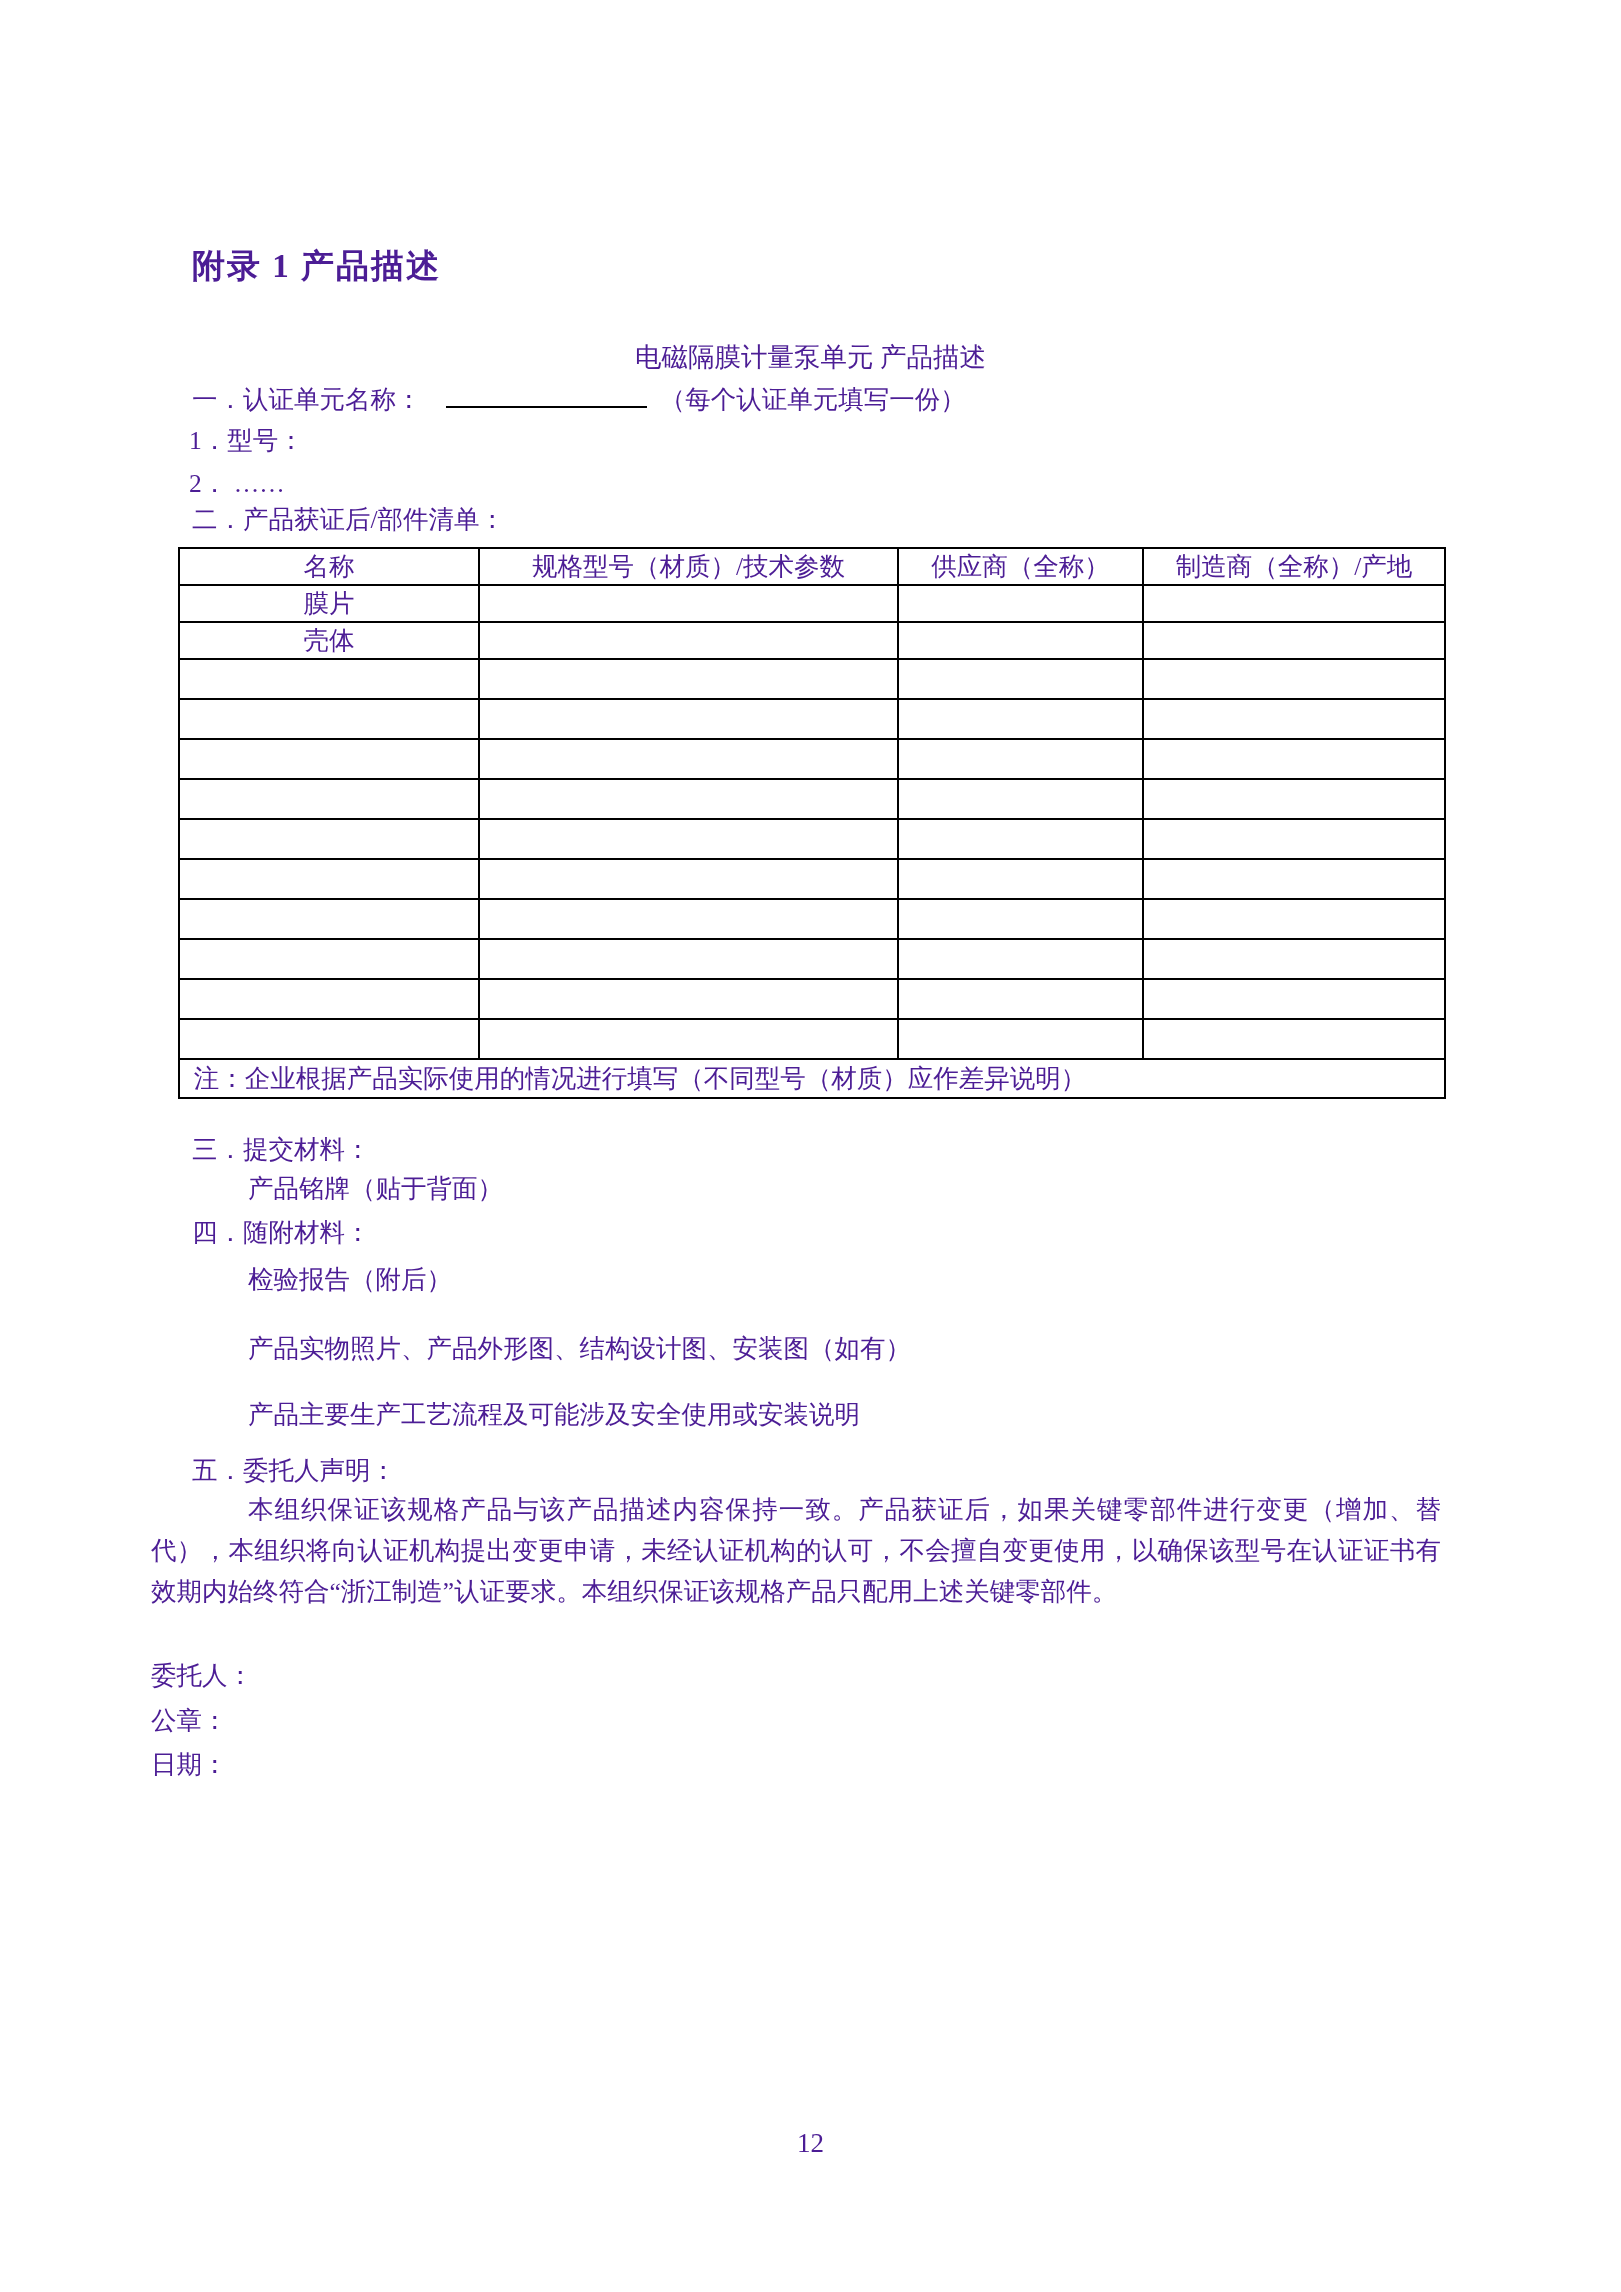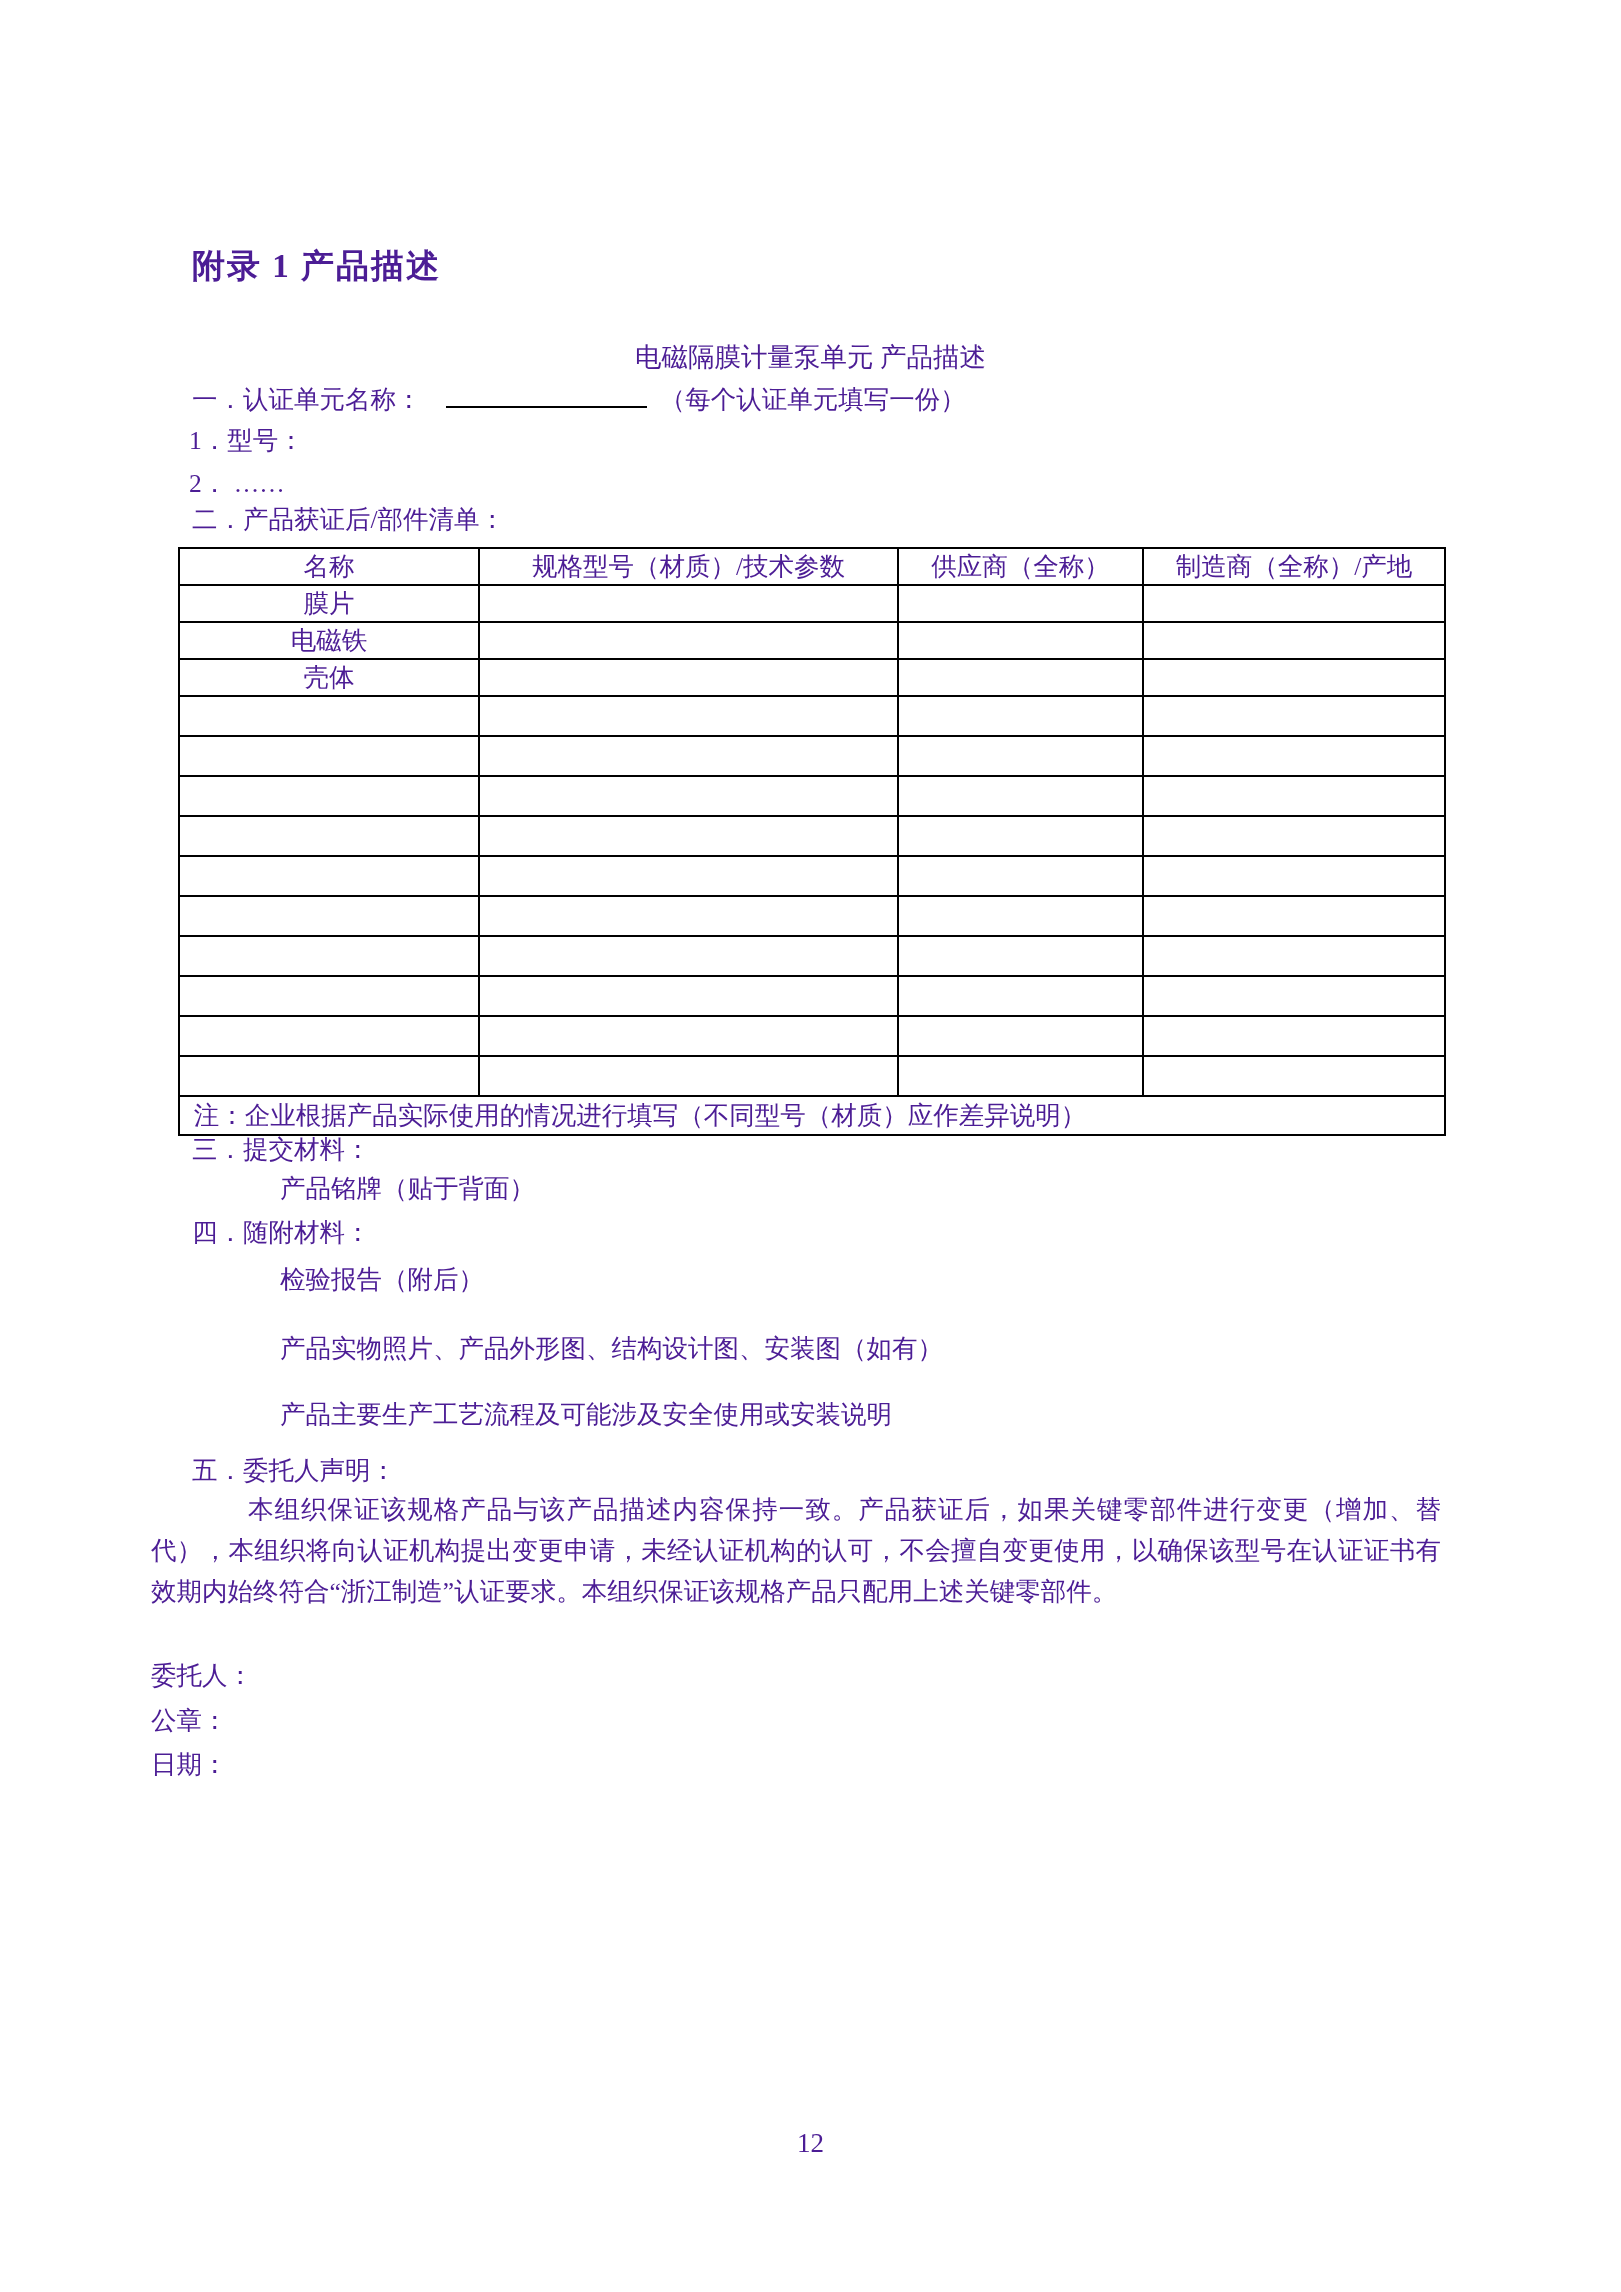--- a/index.html
+++ b/index.html
@@ -21,21 +21,21 @@
     position:absolute; left:0; top:337px; width:100%;
     text-align:center; font-size:26.5px; line-height:41px;
     white-space:nowrap;
   }
   .line {
     position:absolute;
     font-size:25.5px; line-height:41px; white-space:nowrap;
   }
   .sec   { left:192px; }
   .num   { left:189px; }
-  .sub   { left:248px;margin-left:32px; }
+  .sub   { left:248px; }
   .flush { left:151px; }
   .blank {
     display:inline-block;
     width:201px; height:23.5px;
     border-bottom:2px solid #000;
     margin:0 12.7px 0 24.5px;
     vertical-align:baseline;
   }
   .parts-table {
     position:absolute; left:178px; top:547px;
@@ -107,26 +107,20 @@
       </tr>
     </thead>
     <tbody>
         <tr class="named-row">
           <td>膜片</td>
           <td></td>
           <td></td>
           <td></td>
         </tr>
         <tr class="named-row">
-          <td>电磁铁</td>
-          <td></td>
-          <td></td>
-          <td></td>
-        </tr>
-        <tr class="named-row">
           <td>壳体</td>
           <td></td>
           <td></td>
           <td></td>
         </tr>
         <tr class="empty-row">
           <td></td>
           <td></td>
           <td></td>
           <td></td>

